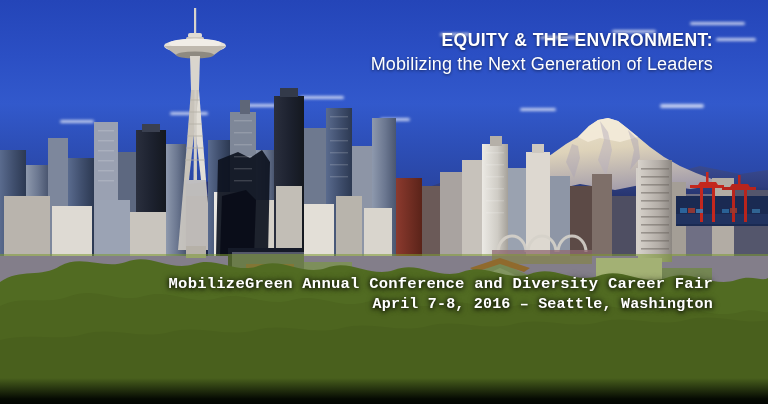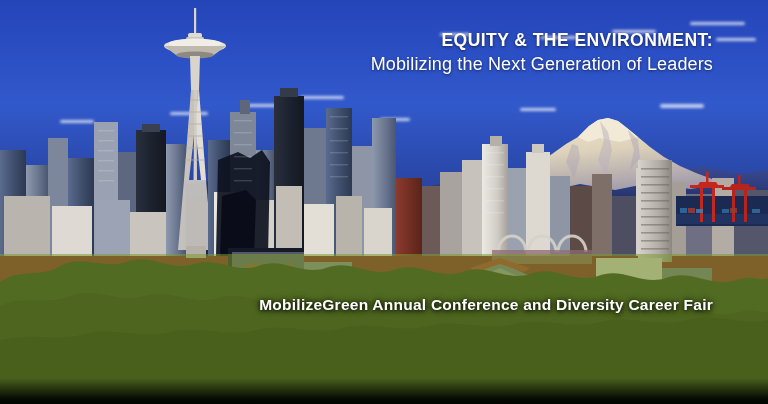--- a/index.html
+++ b/index.html
@@ -8,21 +8,21 @@
     background: #000;
   }
   body {
     font-family: "Liberation Sans", sans-serif;
   }
   .poster {
     position: relative;
     width: 768px;
     height: 404px;
     overflow: hidden;
-    background: #7f1d1d;
+    background: #8b5cf6;
   }
   
   .sky {
     position: absolute;
     left: 0; top: 0;
     width: 768px; height: 200px;
     background: linear-gradient(180deg,
       #2445b8 0%,
       #2b4fc4 28%,
       #3259cc 52%,
@@ -112,20 +112,21 @@
     line-height: 21px;
     text-shadow: 0 1px 3px rgba(0,0,0,0.55);
     white-space: nowrap;
   }
   .footer-block {
     position: absolute;
     right: 55px;
     bottom: 90px;
     text-align: right;
     z-index: 40;
+    font-family: Liberation Mono, monospace;
   }
   .footer-line1 {
     margin: 0;
     color: #ffffff;
     font-size: 15.5px;
     font-weight: bold;
     letter-spacing: 0.25px;
     line-height: 18px;
     text-shadow: 0 1px 4px rgba(0,0,0,0.85), 0 0 7px rgba(0,0,0,0.7);
     white-space: nowrap;
@@ -450,15 +451,16 @@
     <div class="tree-dark-bottom"></div>
   </div>
 
   <div class="title-block">
     <div class="title-line1">EQUITY &amp; THE ENVIRONMENT:</div>
     <div class="title-line2">Mobilizing the Next Generation of Leaders</div>
   </div>
 
   <div class="footer-block">
     <div class="footer-line1">MobilizeGreen Annual Conference and Diversity Career Fair</div>
+    <div class="footer-line2">April 7-8, 2016 – Seattle, Washington</div>
   </div>
 
 </div>
 
 </body></html>

